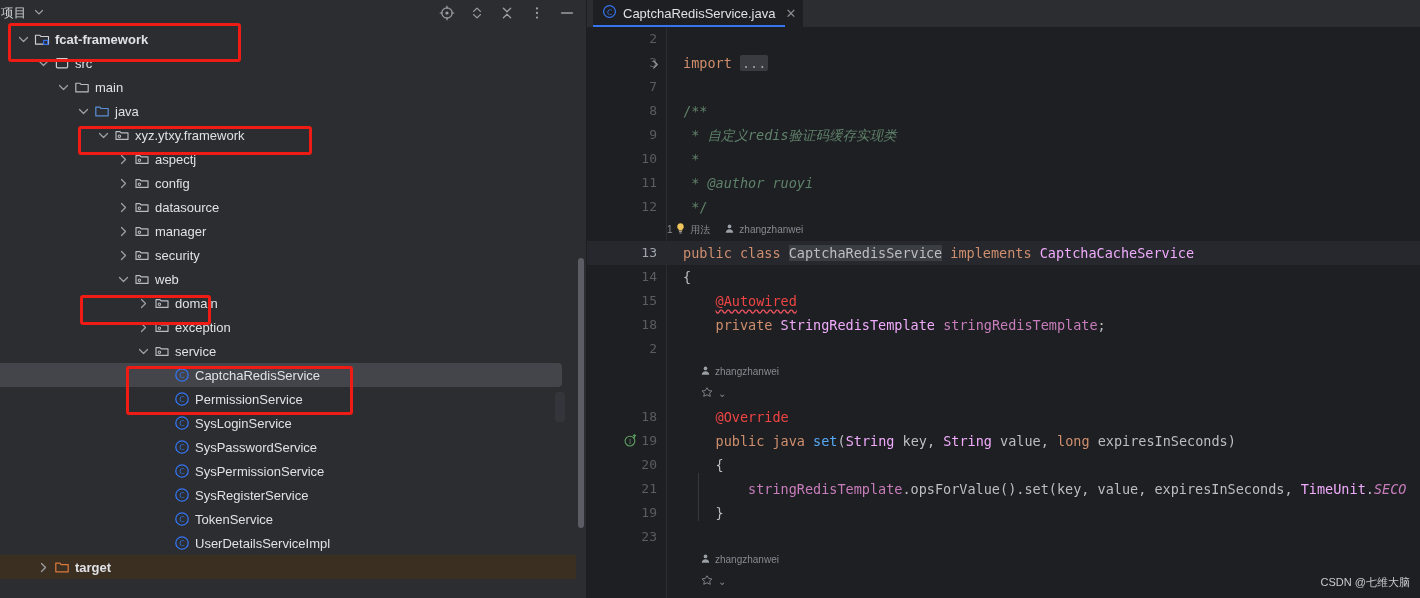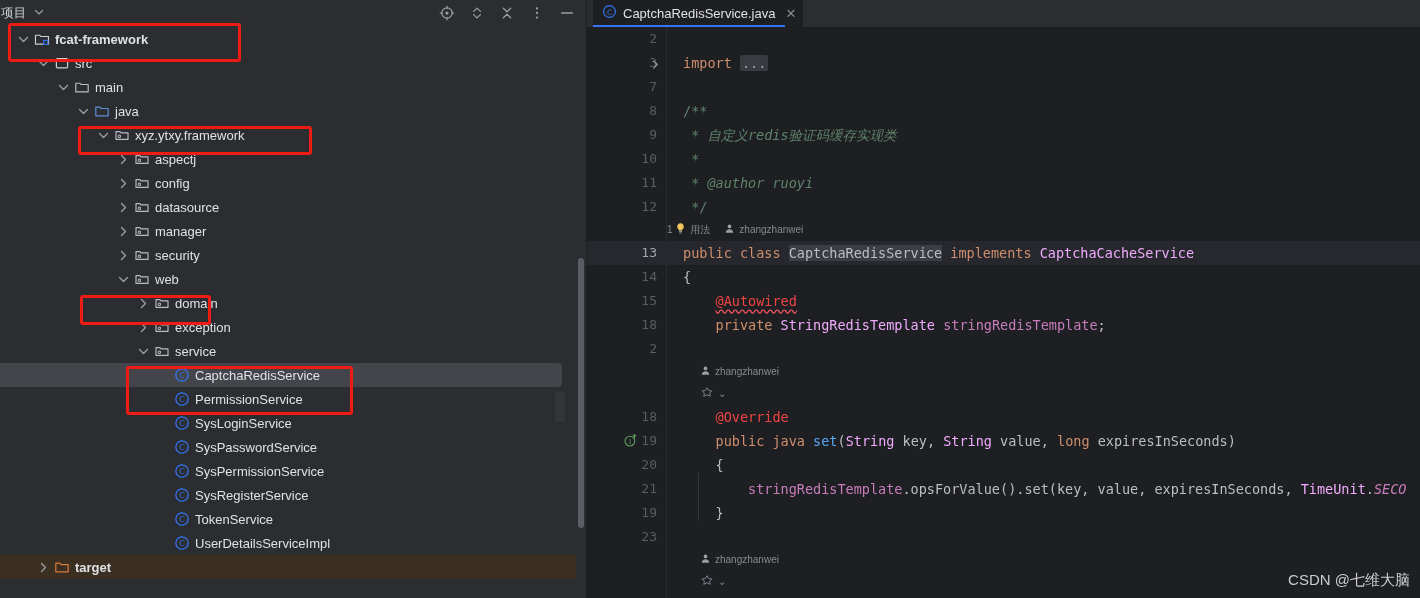--- a/index.html
+++ b/index.html
@@ -111,21 +111,21 @@
   .typ  { color: #f0abfc; margin-top: 15px; }
   .stat { color: #c77dbb; font-style: italic; }
   .fold-ph { background: #393b40; color: #9aa0a6; border-radius: 2px;
              padding: 0 2px; }
   .squig { text-decoration: underline wavy #f75464; text-decoration-skip-ink: none;
            text-underline-offset: 3px; }
   .idhl { background: #3a3d42; }
   .caret { display: inline-block; width: 1px; height: 15px; background: #bcbec4;
            vertical-align: -2px; margin: 0 -1px; }
 
-  #watermark { position: absolute; right: 10px; bottom: 8px; font-size: 15px;
+  #watermark { position: absolute; right: 10px; bottom: 8px; font-size: 11px;
                color: #c9cbd0; font-family: "Liberation Sans", sans-serif;
                z-index: 30; }
 </style>
 </head>
 <body>
 
 <div id="root">
 
   <div id="project-panel">
 

